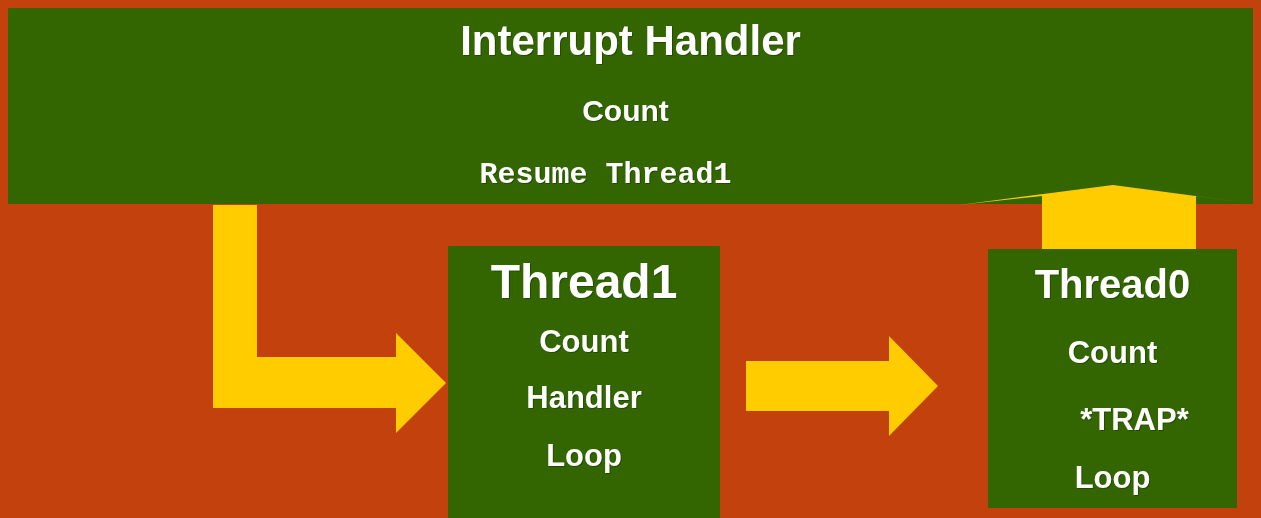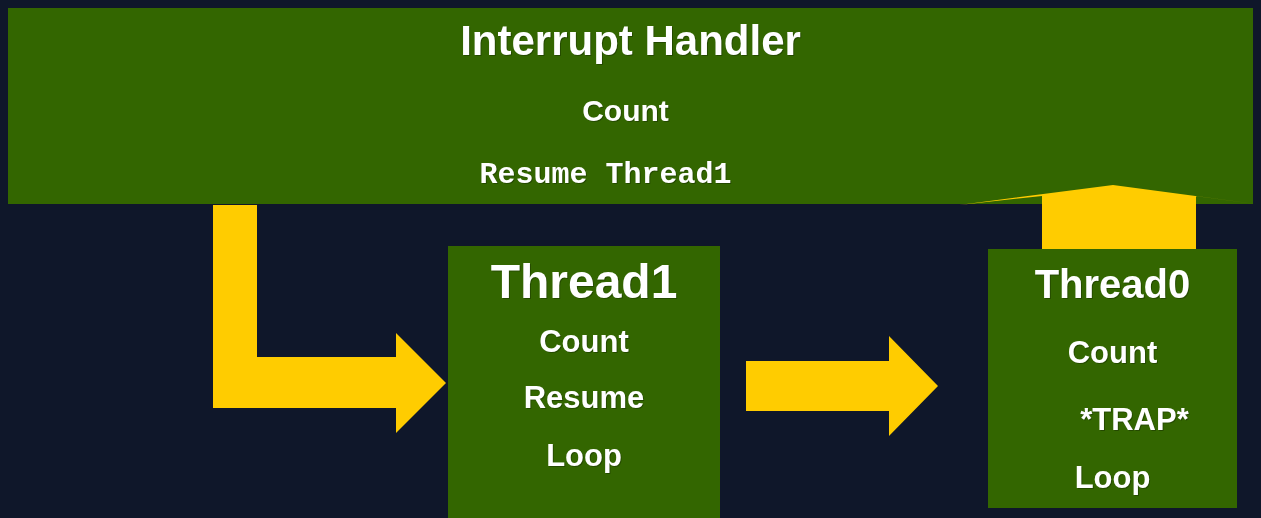--- a/index.html
+++ b/index.html
@@ -8,21 +8,21 @@
     padding: 0;
     background: #ffffff;
   }
   body {
     font-family: "Liberation Sans", sans-serif;
   }
   #canvas {
     position: relative;
     width: 1261px;
     height: 518px;
-    background: #0f172a;
+    background: #c2410c;
     overflow: hidden;
   }
 
   
   .green-box {
     position: absolute;
     background: #336600;
     box-sizing: border-box;
   }
 
@@ -88,21 +88,21 @@
   <div class="box-text" id="header-line2">Resume Thread1</div>
 
   <svg class="arrow-svg" id="elbow-arrow" width="240" height="210" viewBox="0 0 240 210">
     <path d="M 3,0 L 47,0 L 47,152 L 186,152 L 186,128 L 236,178
              L 186,228 L 186,203 L 3,203 Z" fill="#FFCC00"></path>
   </svg>
 
   <div class="green-box" id="thread1-box"></div>
   <div class="box-text" id="thread1-title">Thread1</div>
   <div class="box-text" id="thread1-l1">Count</div>
-  <div class="box-text" id="thread1-l2">Resume</div>
+  <div class="box-text" id="thread1-l2">Handler</div>
   <div class="box-text" id="thread1-l3">Loop</div>
 
   <svg class="arrow-svg" id="middle-arrow" width="195" height="102" viewBox="0 0 195 102">
     <path d="M 0,25 L 143,25 L 143,0 L 192,50 L 143,100 L 143,75 L 0,75 Z" fill="#FFCC00"></path>
   </svg>
 
   <svg class="arrow-svg" id="up-arrow" width="310" height="70" viewBox="0 0 310 70">
     <path d="M 87,68 L 87,14 L 4,23 L 158,3 L 308,23 L 241,14 L 241,68 Z" fill="#FFCC00"></path>
   </svg>
   <div id="up-arrow-stub"></div>

